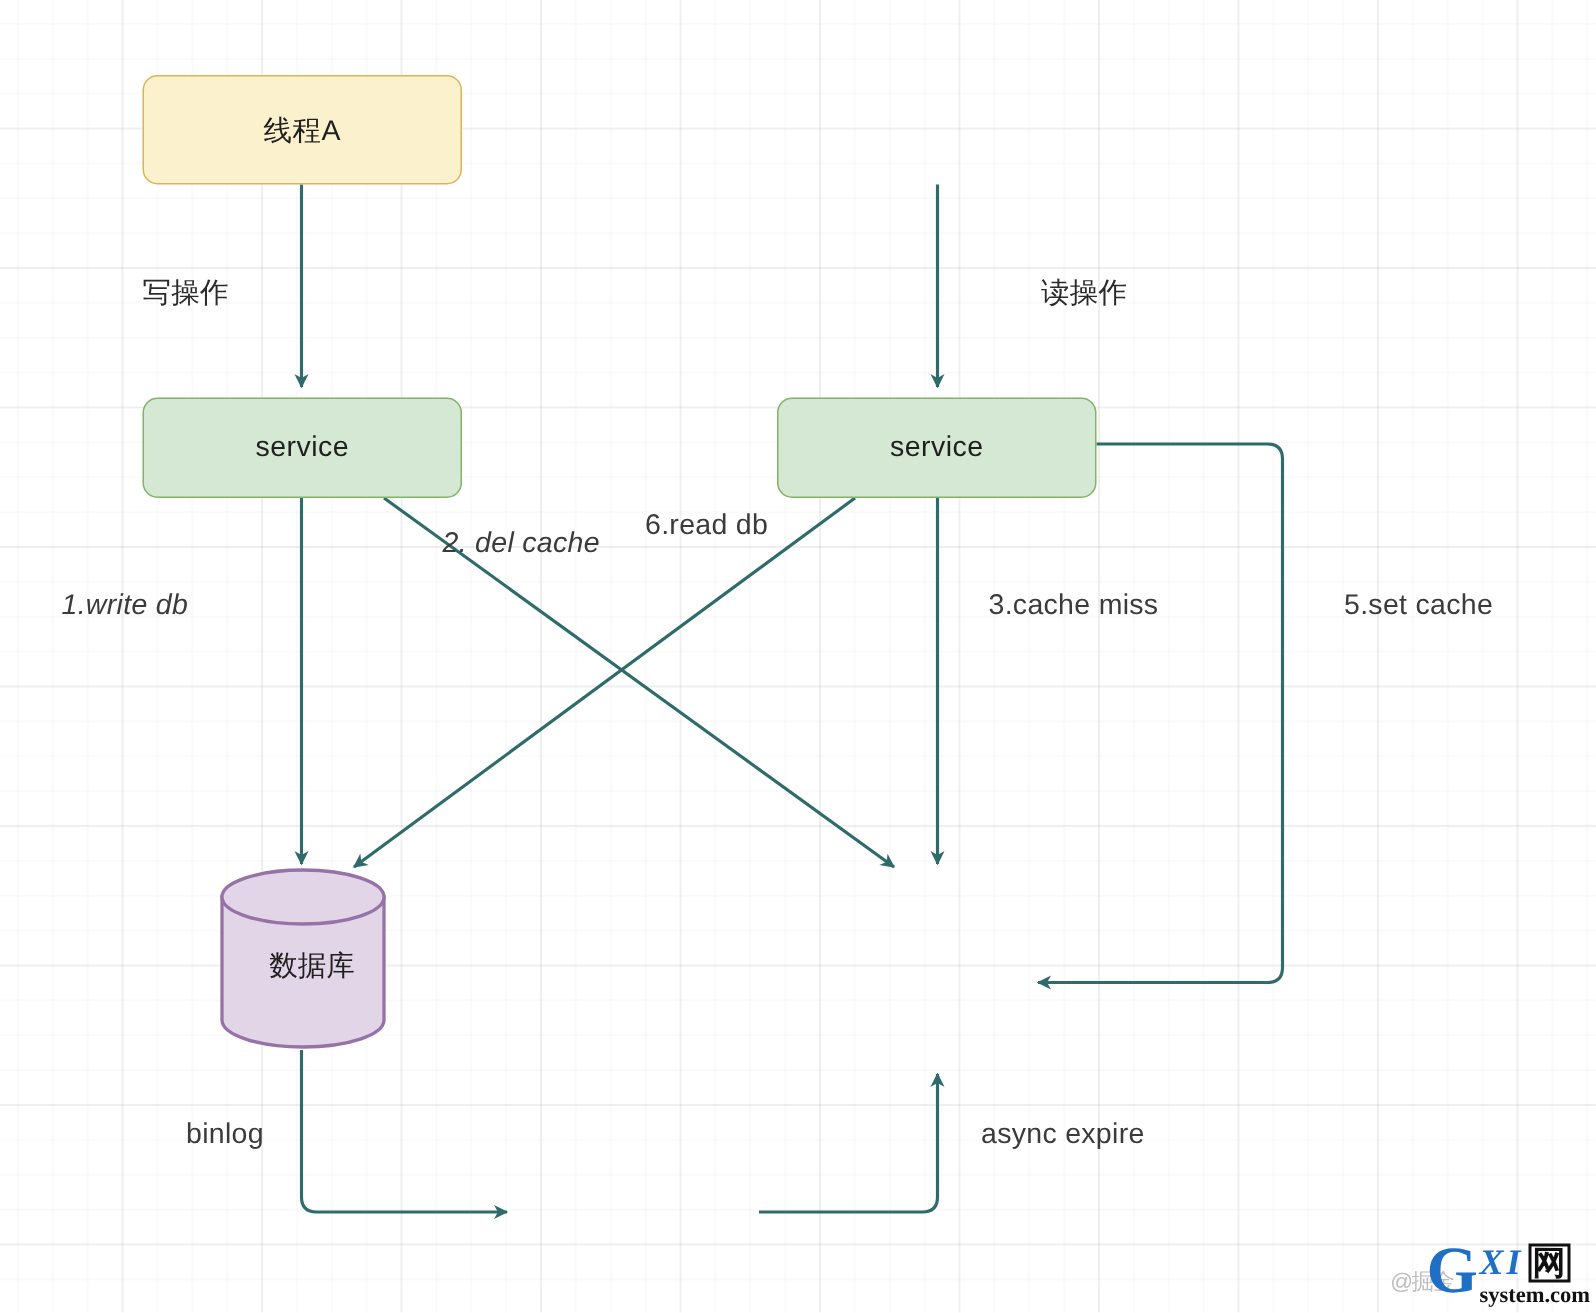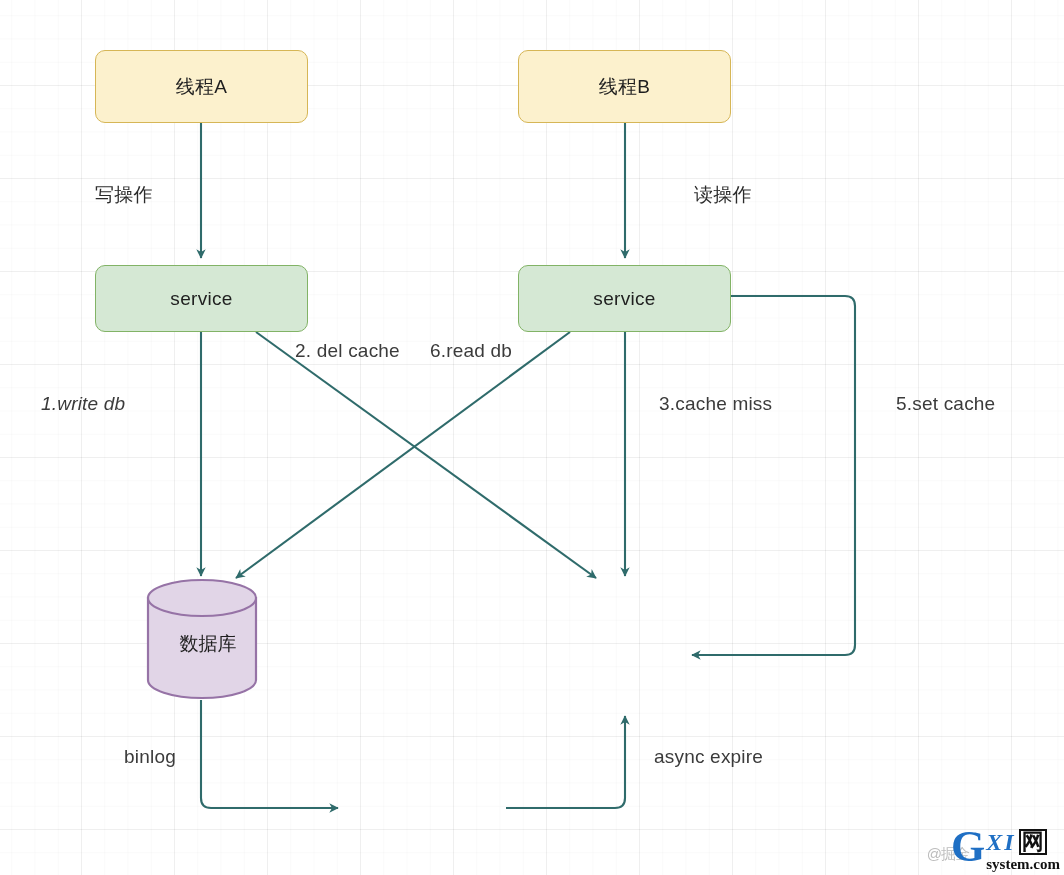--- a/index.html
+++ b/index.html
@@ -180,23 +180,20 @@
       <path d="M201,700 L201,798 Q201,808 211,808 L338,808"></path>
 
       <path d="M506,808 L615,808 Q625,808 625,798 L625,716"></path>
     </g>
   </svg>
 
   <div class="node node-thread" style="left:95px; top:50px; width:213px; height:73px;">
     <span>线程A</span>
   </div>
 
-  <div class="node node-thread" style="left:518px; top:50px; width:213px; height:73px;">
-    <span>线程B</span>
-  </div>
 
   <div class="node node-service" style="left:95px; top:265px; width:213px; height:67px;">
     <span>service</span>
   </div>
 
   <div class="node node-service" style="left:518px; top:265px; width:213px; height:67px;">
     <span>service</span>
   </div>
 
   <div class="cyl" style="left:146px; top:578px; width:124px; height:122px;">
@@ -208,21 +205,21 @@
   </div>
 
 
 
   <div class="edge-label cjk" style="left:95px; top:182px;">写操作</div>
 
   <div class="edge-label cjk" style="left:694px; top:182px;">读操作</div>
 
   <div class="edge-label" style="left:41px; top:393px;font-style:italic;">1.write db</div>
 
-  <div class="edge-label" style="left:295px; top:340px;">2. del cache</div>
+  <div class="edge-label" style="left:295px; top:352px;font-style:italic;">2. del cache</div>
 
   <div class="edge-label" style="left:659px; top:393px;">3.cache miss</div>
 
   <div class="edge-label" style="left:430px; top:340px;">6.read db</div>
 
   <div class="edge-label" style="left:896px; top:393px;">5.set cache</div>
 
   <div class="edge-label" style="left:92px; top:746px;margin-left:32px;">binlog</div>
 
   <div class="edge-label" style="left:654px; top:746px;">async expire</div>

